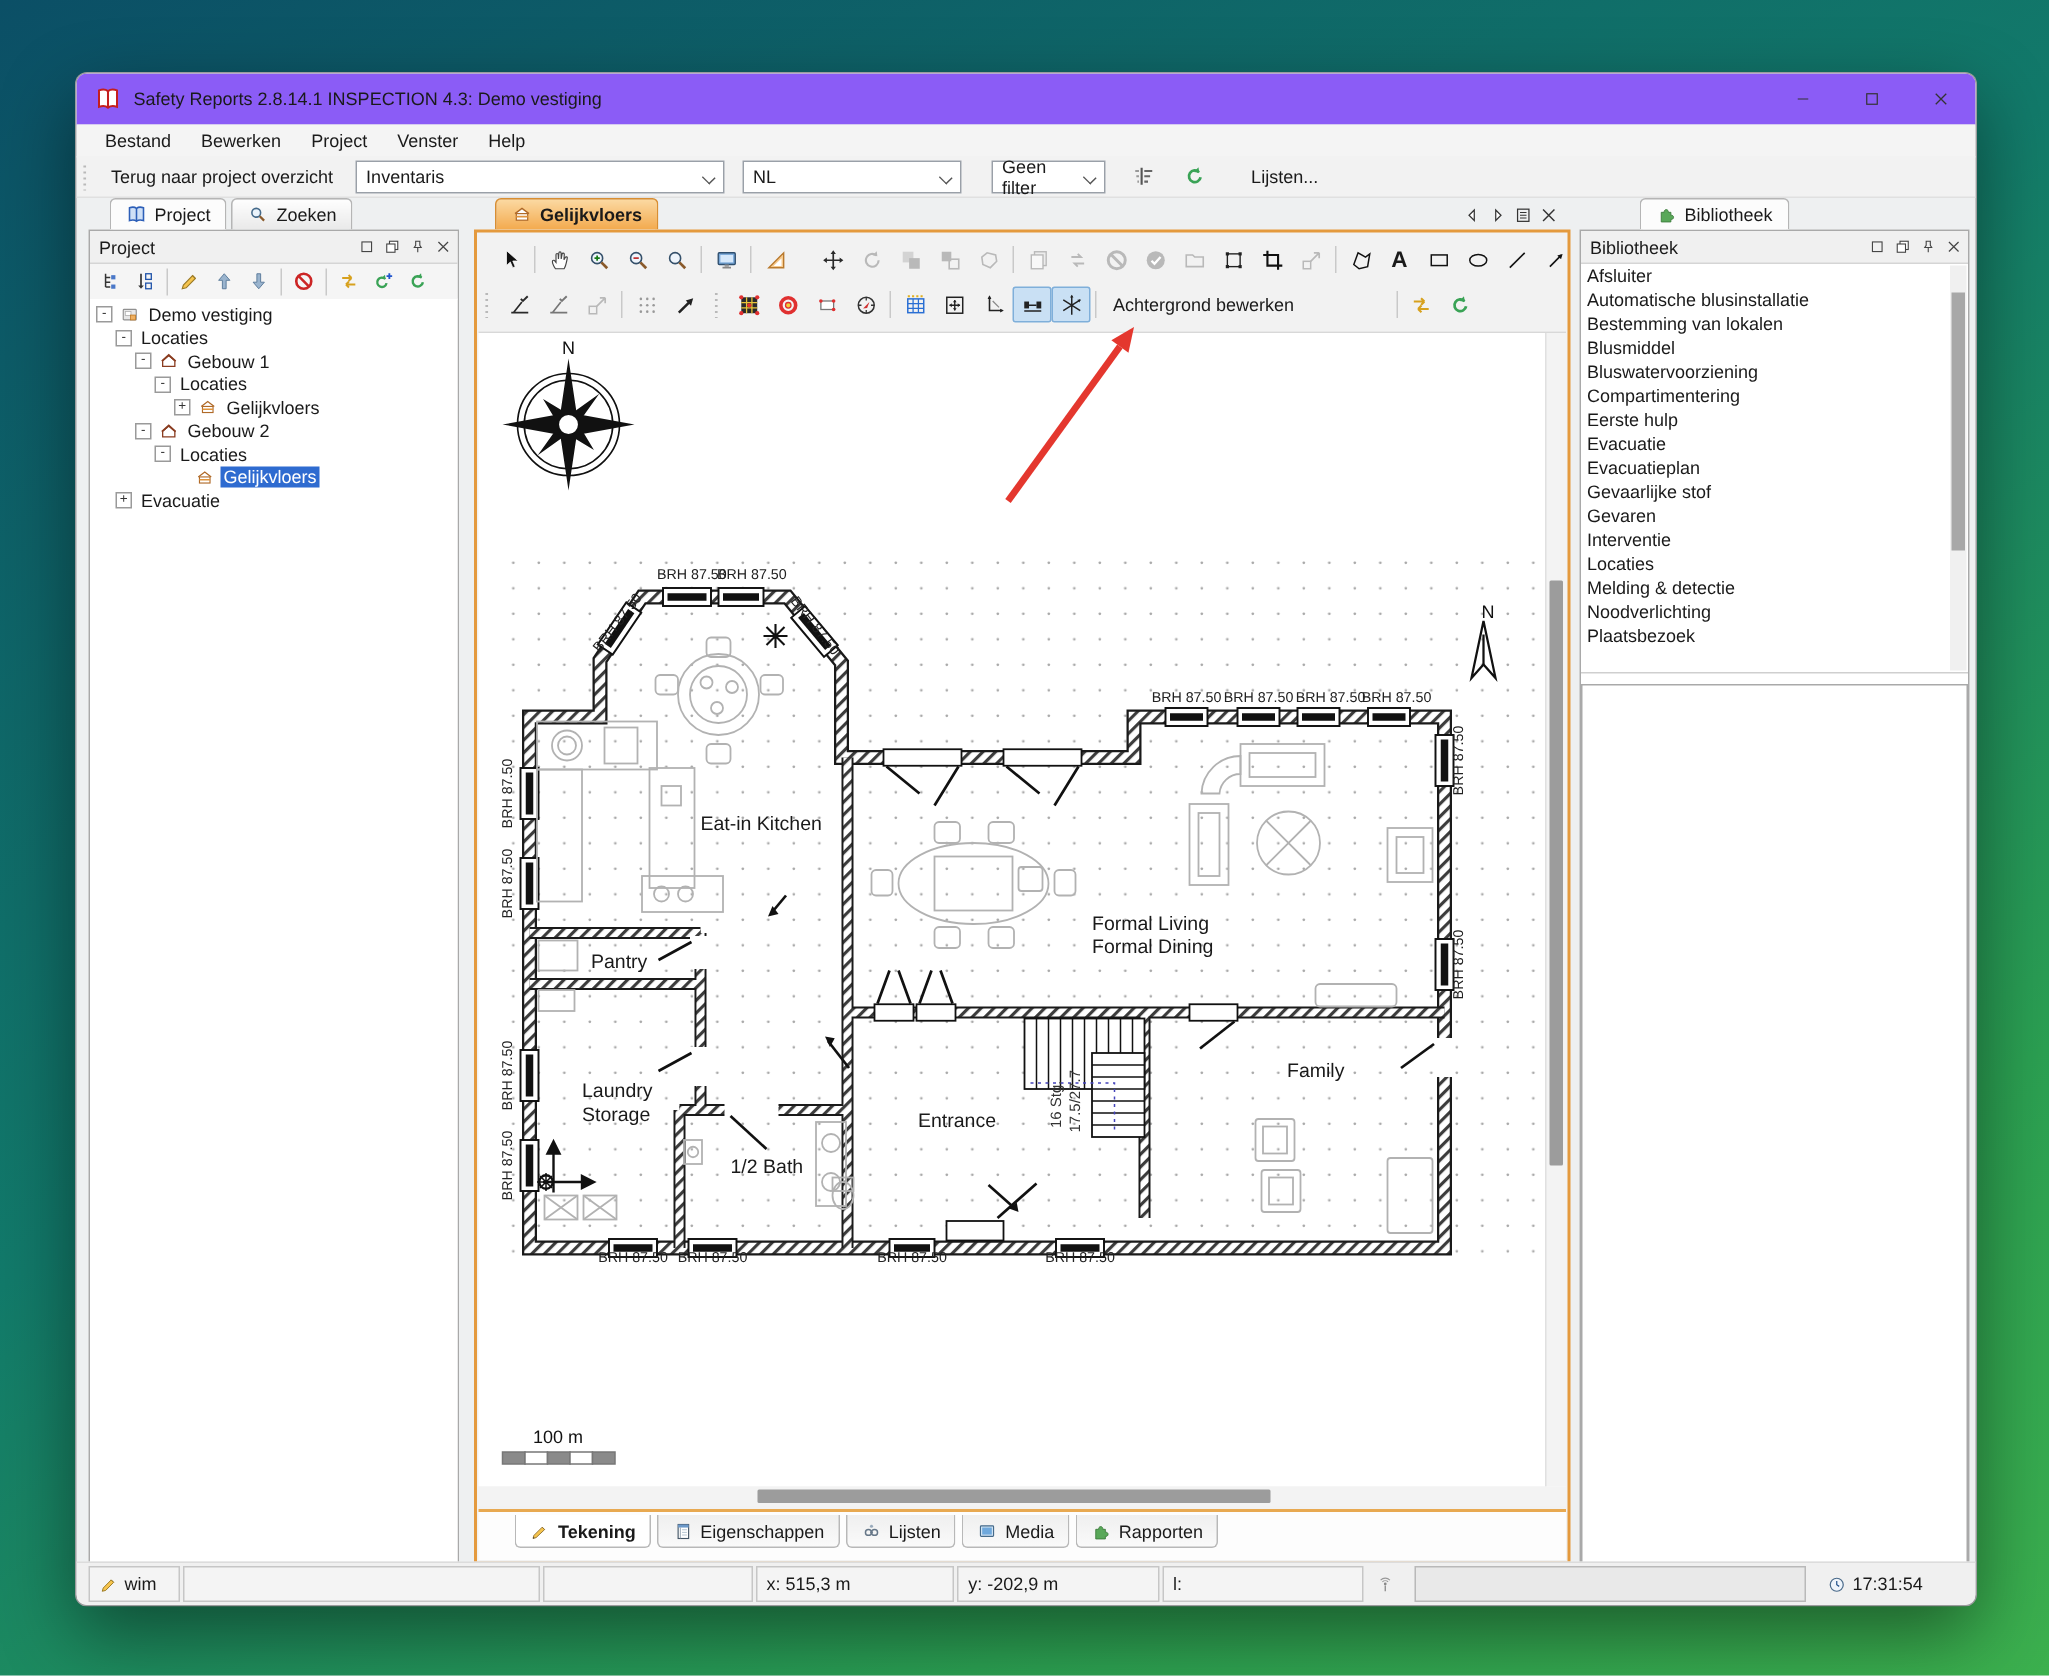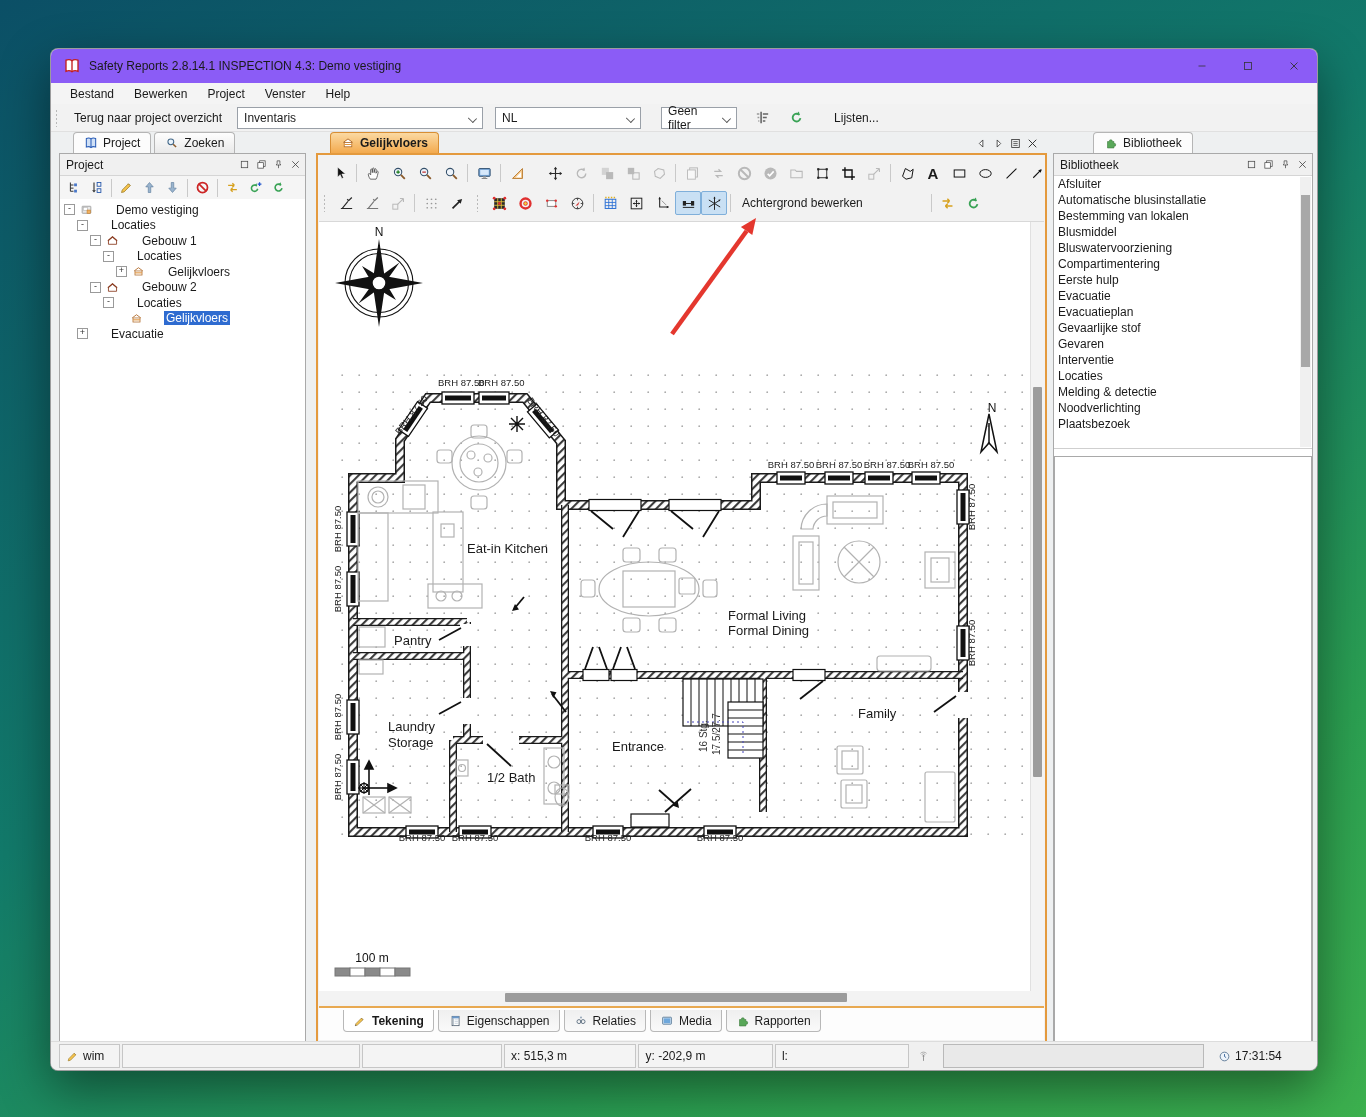--- a/index.html
+++ b/index.html
@@ -53,21 +53,21 @@
   .panel-header .ph-icons svg{width:11px;height:11px;}
   .panel-toolbar{height:23px;background:#f5f5f5;border-bottom:1px solid #e0e0e0;display:flex;align-items:center;padding-left:2px;}
   .panel-toolbar .icon-btn{width:21px;height:20px;}
   .panel-toolbar .icon-btn svg{width:15px;height:15px;}
   
   .tree{position:absolute;left:0;right:0;top:45px;bottom:0;overflow:hidden;padding-top:3px;background:#fff;}
   .tree-row{display:flex;align-items:center;height:15.5px;white-space:nowrap;}
   .expander{width:9px;height:9px;border:1px solid #9a9a9a;background:#fff;font-size:9px;line-height:7px;text-align:center;margin-right:4px;flex:none;color:#333;}
   .expander.none{border:none;background:transparent;}
   .ticon{width:15px;height:13px;margin-right:3px;flex:none;}
-  .tlabel{padding:0 2px;margin-left:17px;}
+  .tlabel{padding:0 2px;}
   .tlabel.sel{background:#2e6bd0;color:#fff;}
   
   .doc-frame{position:absolute;left:0;right:0;top:21px;bottom:0;border:2px solid #e49a3e;background:#f2f2f2;}
   .doc-toolbar{position:absolute;left:1px;right:1px;height:28px;display:flex;align-items:center;background:#f2f2f2;}
   .doc-toolbar.row1{top:4px;}
   .doc-toolbar.row2{top:34px;}
   .txtbtn{padding:3px 7px;white-space:nowrap;border:1px solid transparent;border-radius:2px;}
   .canvas{position:absolute;left:1px;right:1px;top:66px;height:769px;background:#fff;border-top:1px solid #d8d8d8;}
   .canvas svg.plan{position:absolute;left:0;top:0;}
   .vscroll{position:absolute;right:0;top:0;bottom:0;width:13px;background:#f3f3f3;border-left:1px solid #e0e0e0;}
@@ -1159,21 +1159,21 @@
         <div class="btab">
           <svg>
               <use href="#sym-notebook"></use>
             </svg>
           <span>Eigenschappen</span>
         </div>
         <div class="btab">
           <svg>
               <use href="#sym-chain"></use>
             </svg>
-          <span>Relaties</span>
+          <span>Lijsten</span>
         </div>
         <div class="btab">
           <svg>
               <use href="#sym-screen"></use>
             </svg>
           <span>Media</span>
         </div>
         <div class="btab">
           <svg>
               <use href="#sym-puzzle"></use>

